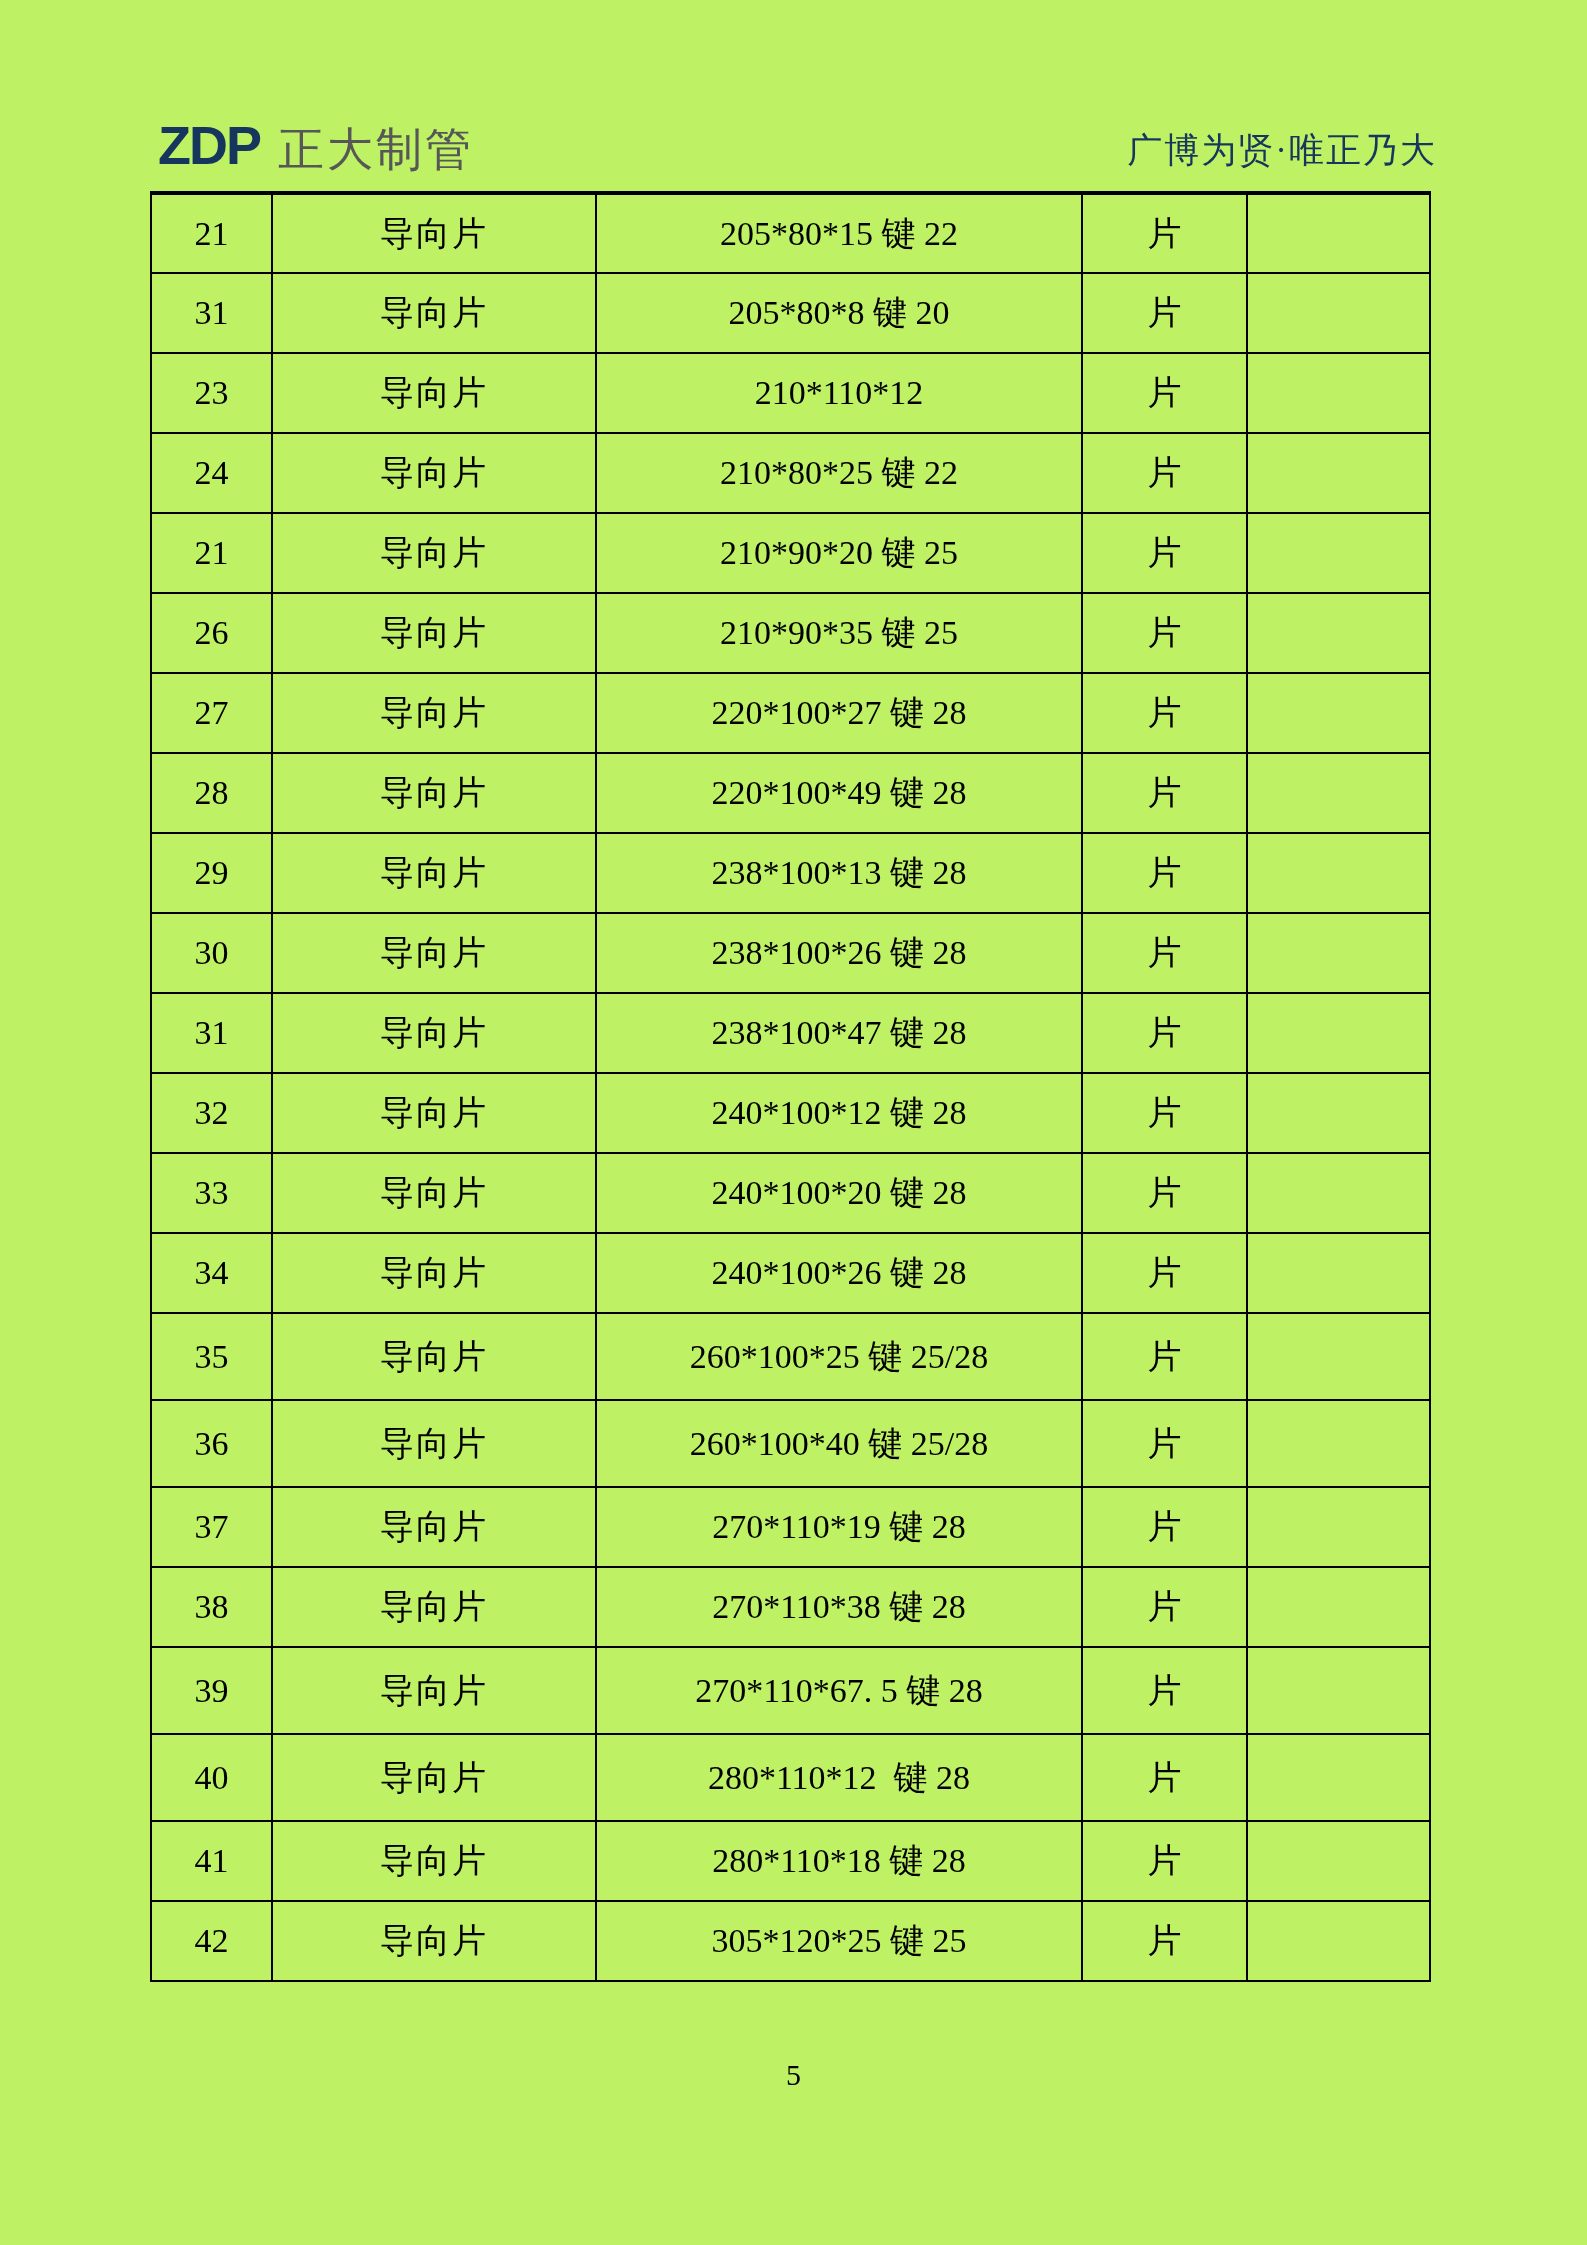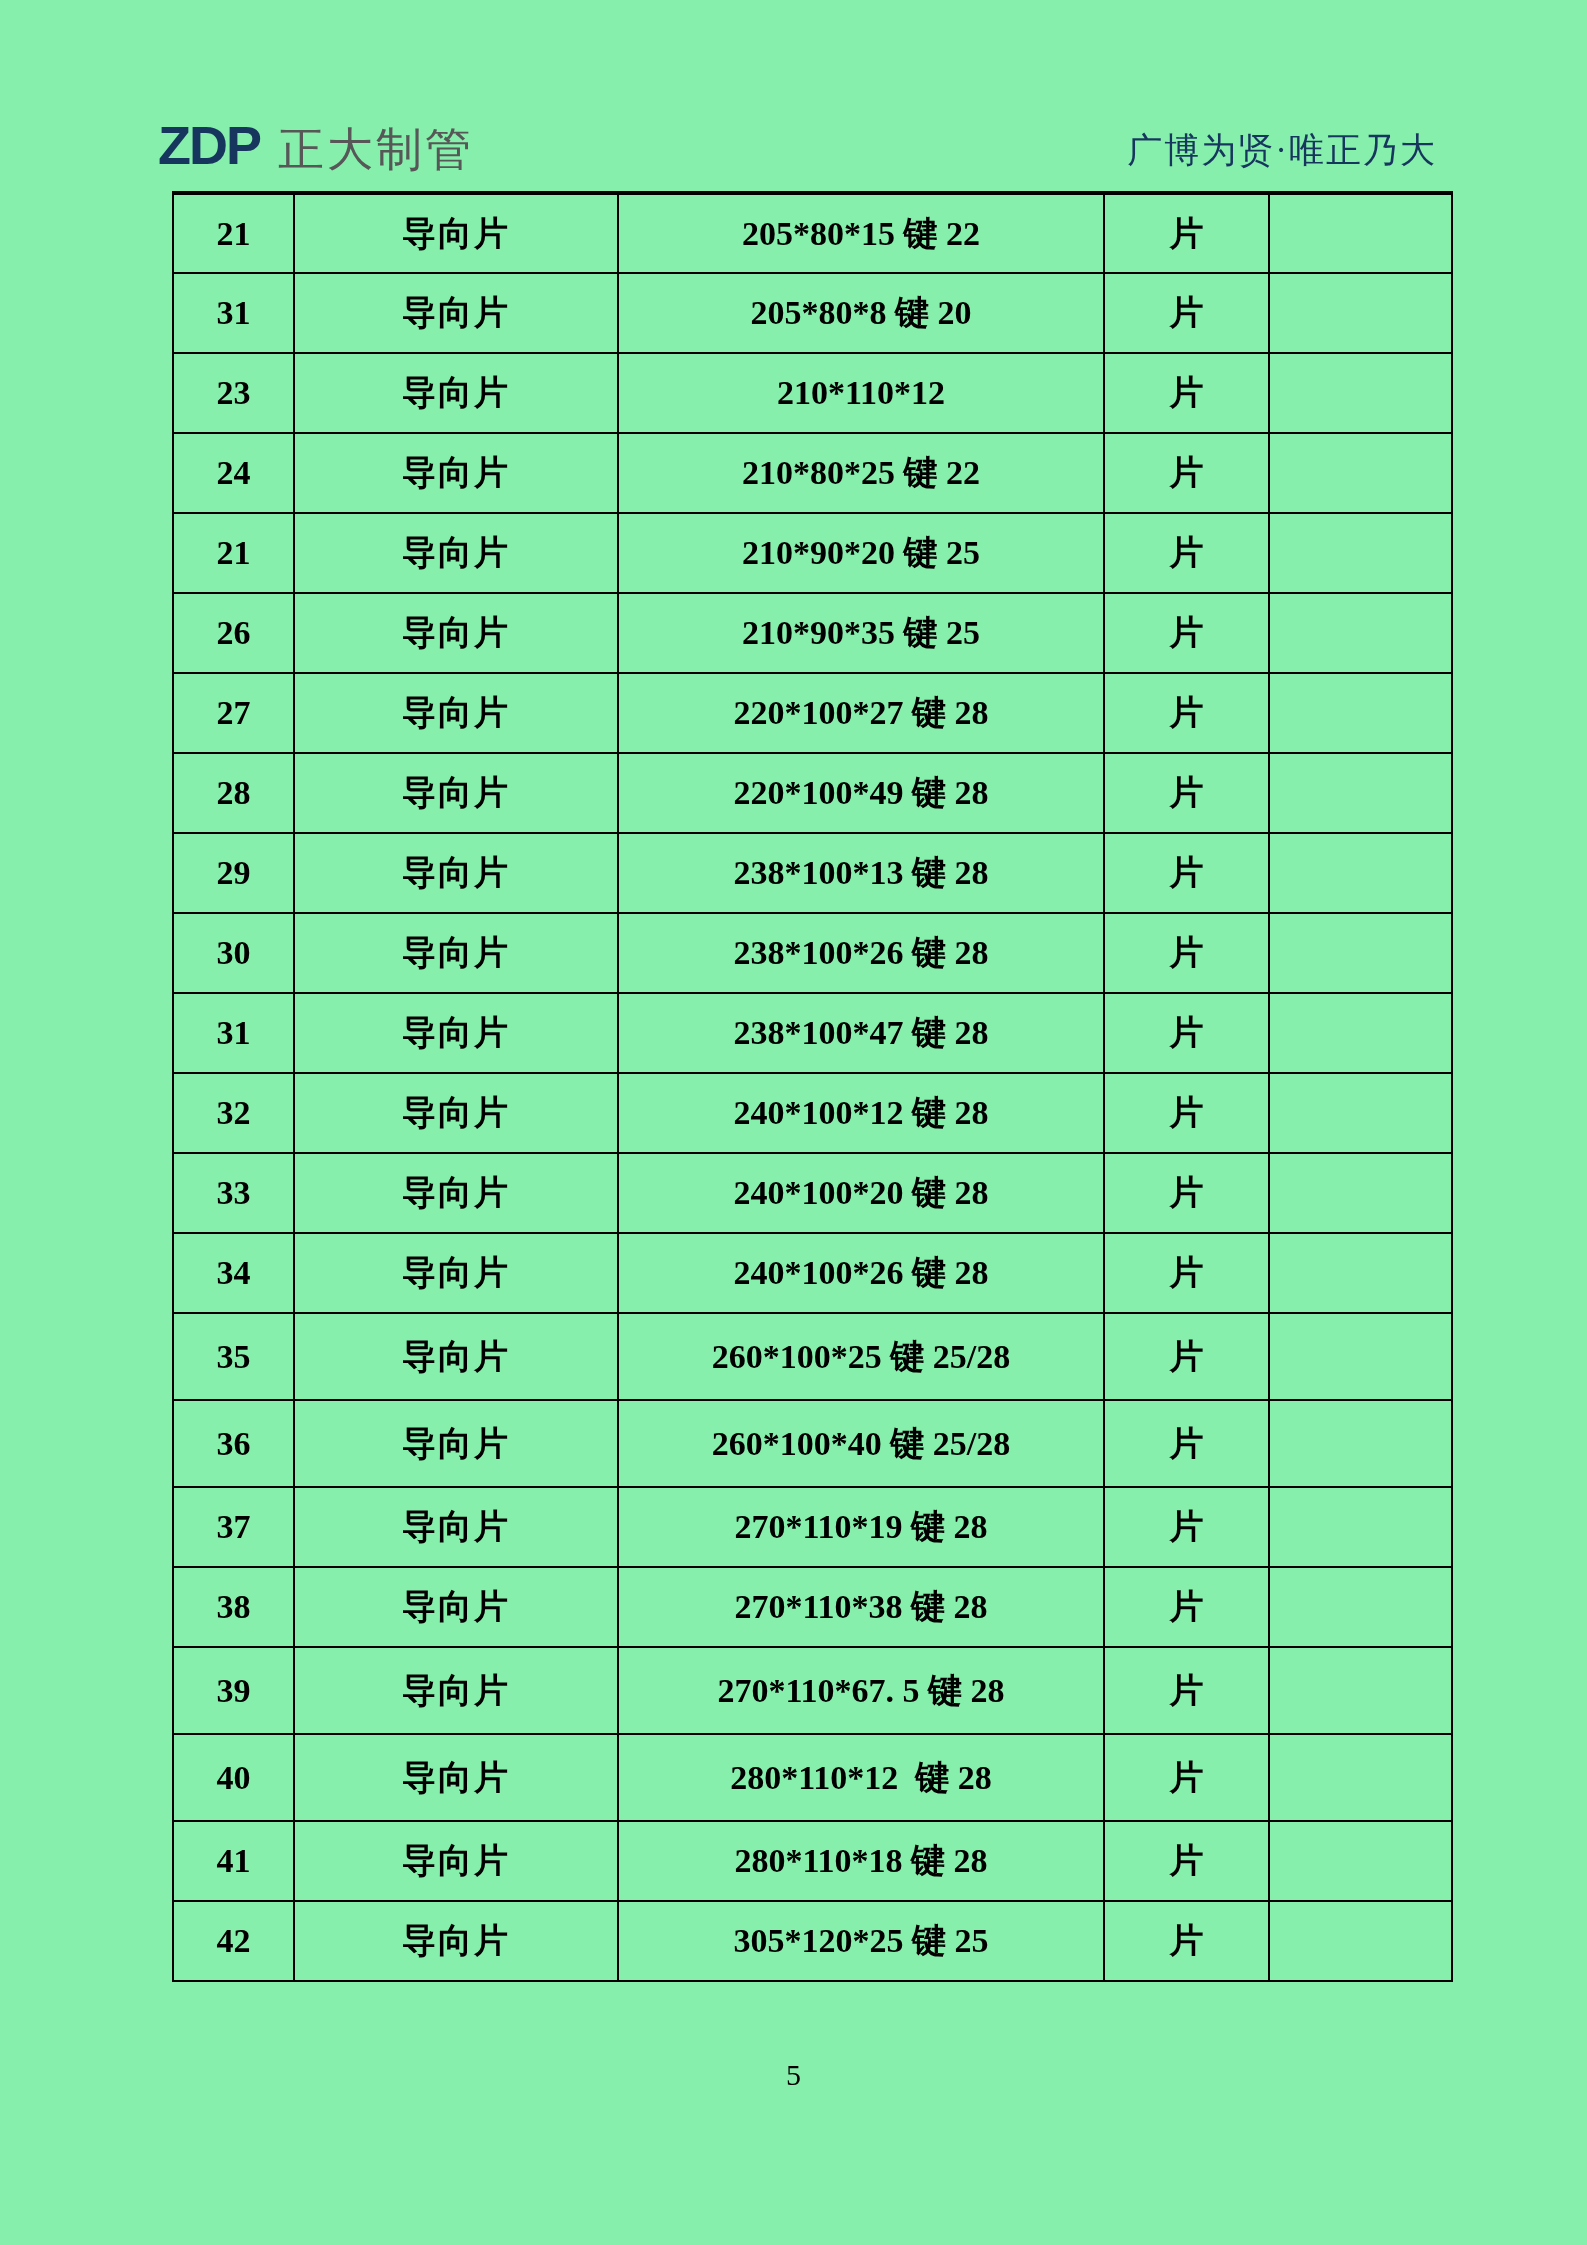--- a/index.html
+++ b/index.html
@@ -1,20 +1,20 @@
 <!DOCTYPE html>
 <html style="--navy: #17365d; --logo-gray: #575757;"><head>
 <meta charset="utf-8">
 <style>
   html, body { margin: 0; padding: 0; background: #e9e9e9; }
   .page {
     position: relative;
     width: 1587px;
     height: 2245px;
-    background: #86efac;
+    background: #bef264;
     font-family: "Liberation Serif", serif;
     overflow: hidden;
     margin: 0 auto;
   }
   
   .header {
     position: absolute;
     left: 158px;
     top: 118px;
     width: 1279px;
@@ -46,28 +46,27 @@
     font-family: "Liberation Serif", serif;
     font-size: 35px;
     letter-spacing: 2px;
     color: var(--navy, #17365d);
     line-height: 1;
     padding-bottom: 4px;
   }
   
   table.spec-table {
     position: absolute;
-    left: 172px;
+    left: 150px;
     top: 191px;
     width: 1279px;
     border-collapse: collapse;
     table-layout: fixed;
     border: 2px solid #000;
     border-top: 4px solid #000;
-    font-weight: bold;
   }
   table.spec-table td {
     border: 2px solid #000;
     text-align: center;
     vertical-align: middle;
     font-size: 34px;
     color: #000;
     white-space: pre-wrap;
     padding: 0;
     overflow: hidden;

